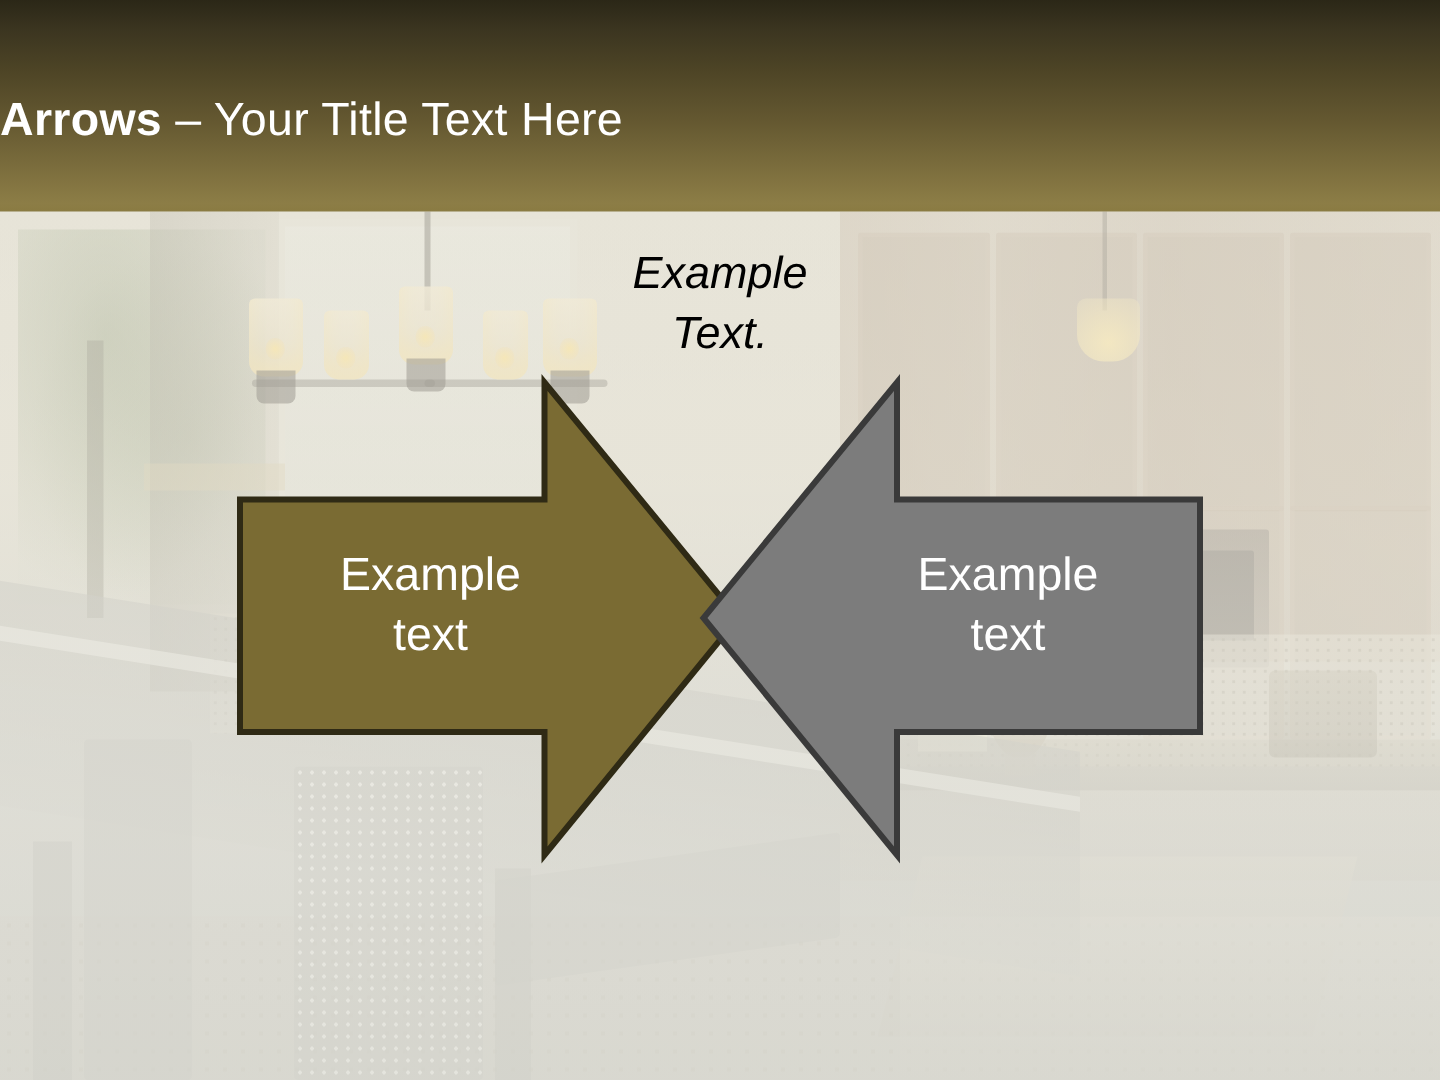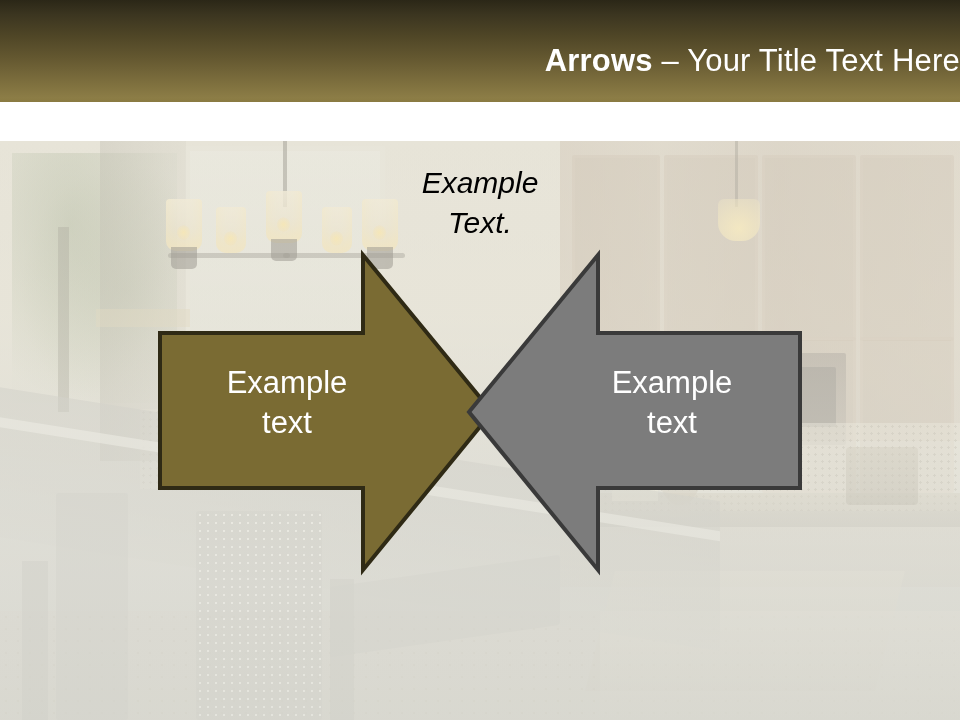--- a/index.html
+++ b/index.html
@@ -226,32 +226,32 @@
       rgba(232,231,223,0.62) 75%,
       rgba(226,226,218,0.66) 100%);
     pointer-events: none;
   }
 
   
   #banner {
     position: absolute;
     left: 0; top: 0;
     width: 960px;
-    height: 102px;
+    height: 141px;
     background: linear-gradient(180deg,
       #2b2717 0%,
       #3b3520 14%,
       #4e4526 34%,
       #635730 56%,
       #7a6c3c 78%,
       #8c7d46 96%,
       #8a7b42 100%);
     display: flex;
     align-items: center;
-    justify-content: flex-end;
+    justify-content: flex-start;
   }
   #title {
     color: #ffffff;
     font-size: 31px;
     line-height: 1.1;
     letter-spacing: 0.2px;
     white-space: nowrap;
     margin-top: 20px;
   }
   #title .strong { font-weight: bold; }

